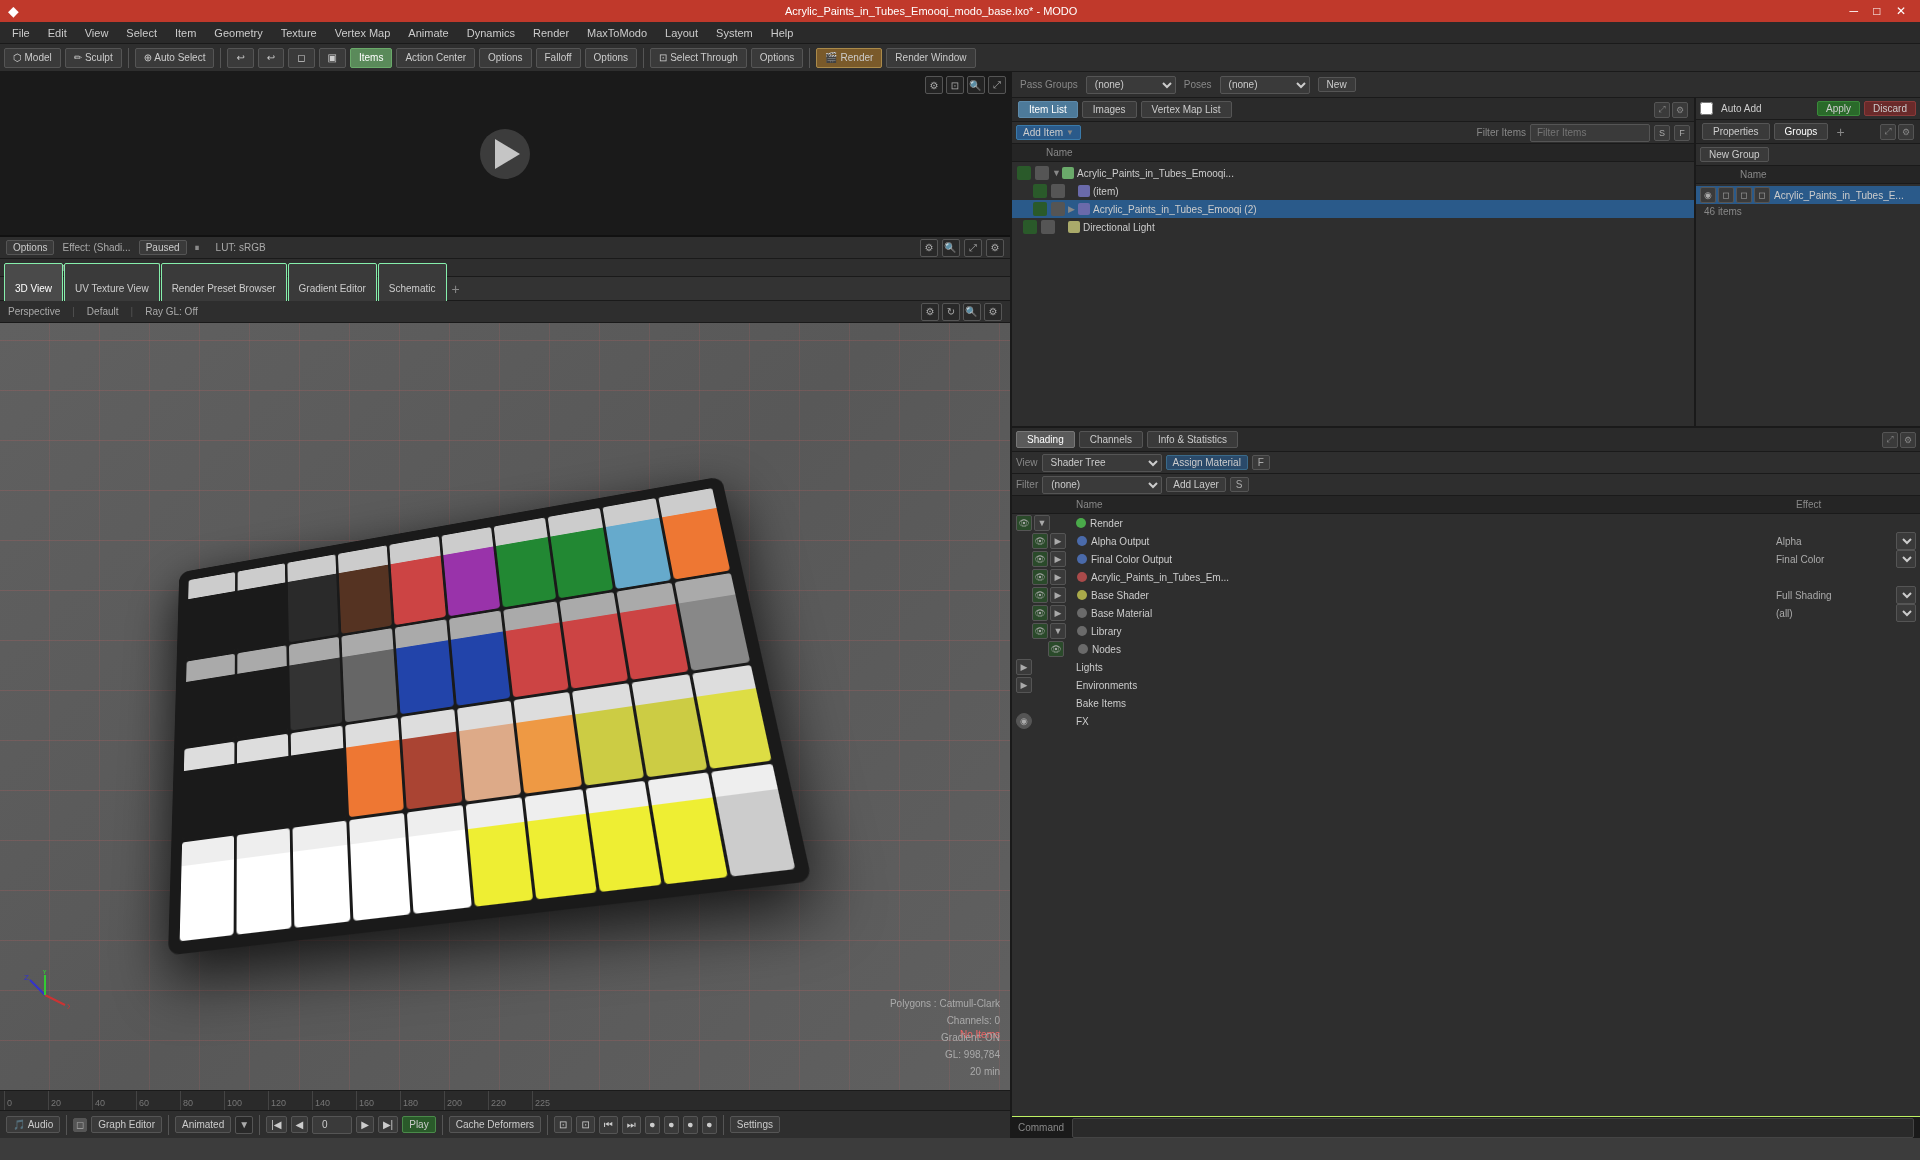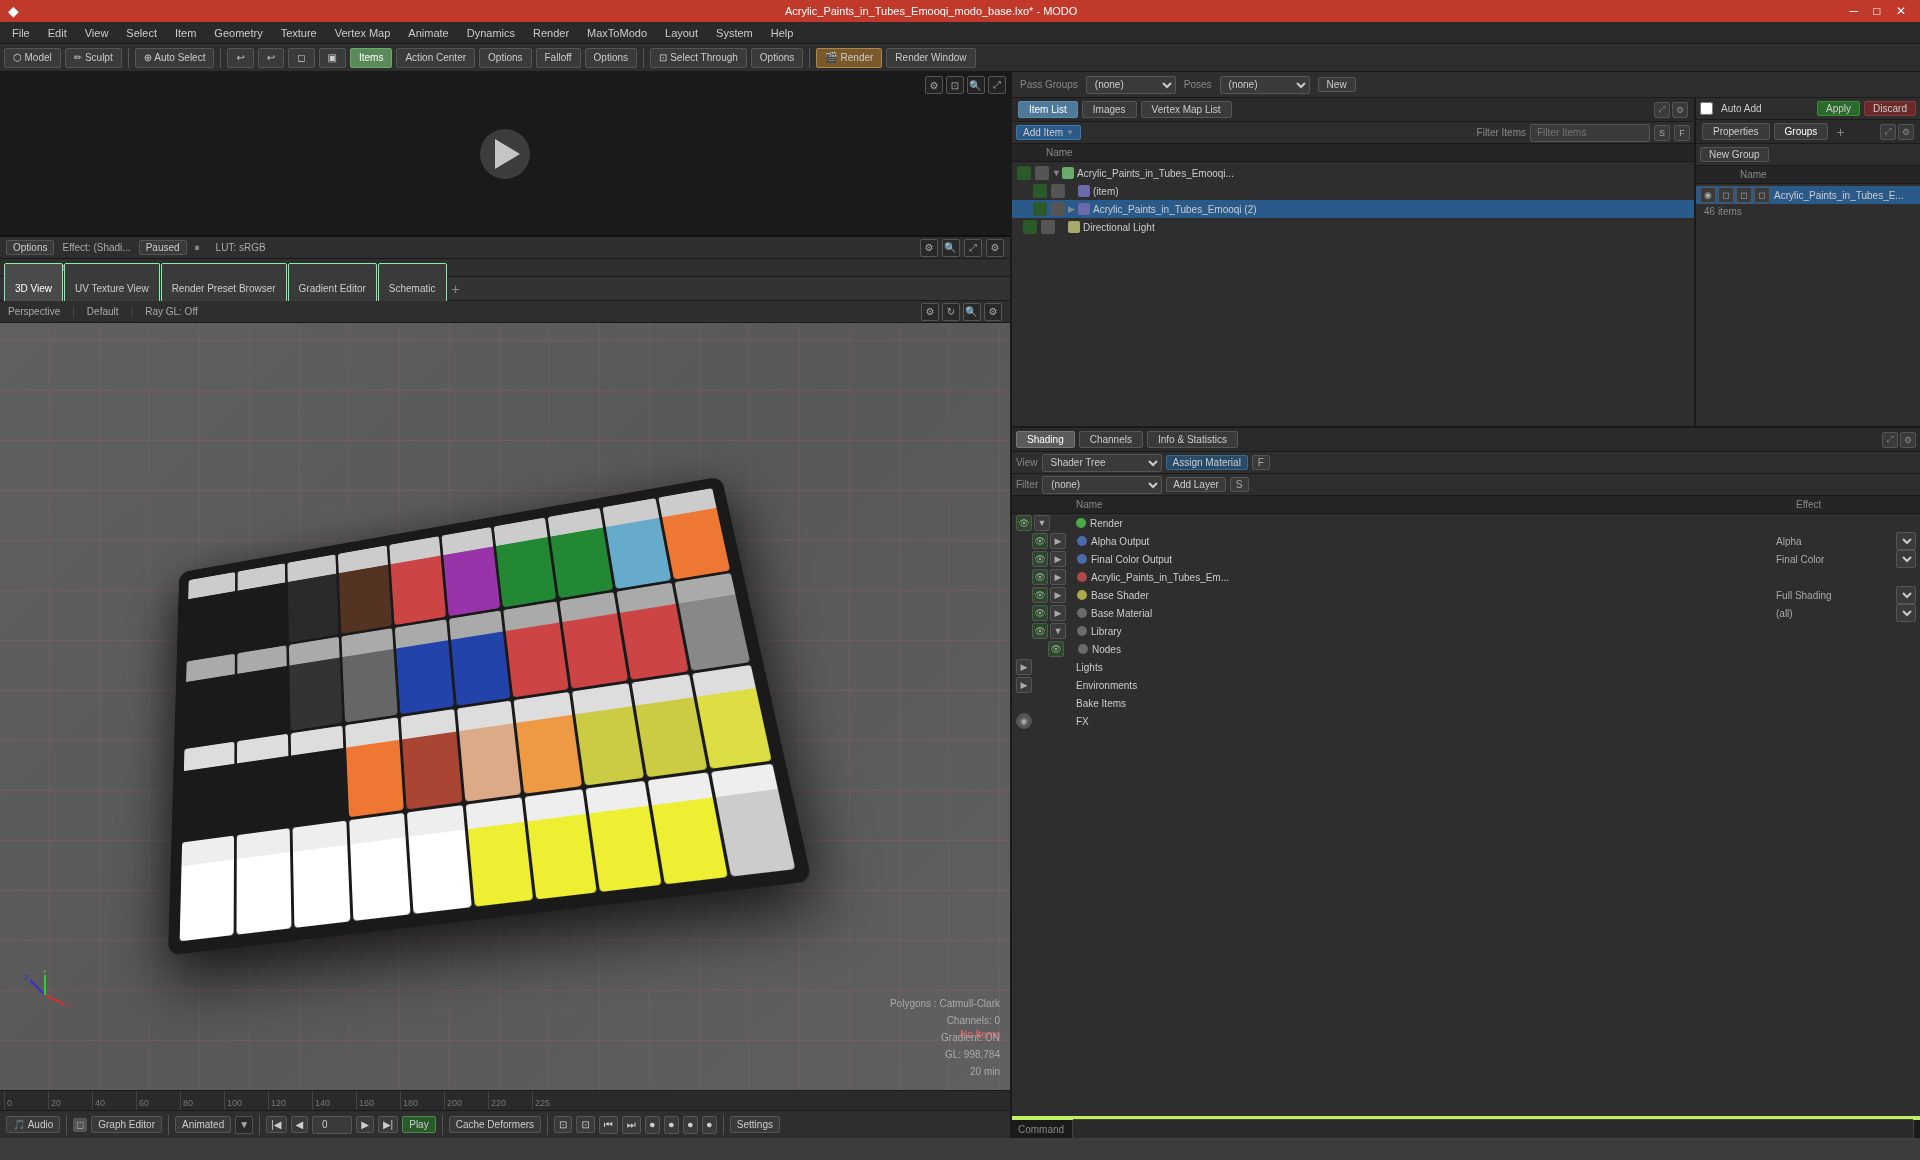--- a/index.html
+++ b/index.html
@@ -163,21 +163,21 @@
     .expand-arrow { display: inline-block; font-size: 9px; color: #888; margin-right: 2px; width: 8px; }
     
     
     .icon-btn-sm { width: 16px; height: 16px; background: #3a3a3a; border: 1px solid #555; color: #aaa; cursor: pointer; border-radius: 2px; display: inline-flex; align-items: center; justify-content: center; font-size: 9px; }
     
     .dropdown-arrow { font-size: 8px; color: #888; }
     
     .s-dropdown { background: #3a3a3a; border: 1px solid #555; color: #ccc; padding: 1px 4px; font-size: 10px; border-radius: 2px; height: 18px; }
     
     
-    #cmd-bottom { height: 22px; background: #1a1a1a; display: flex; align-items: center; padding: 0 6px; border-top: 4px solid #bef264; }
+    #cmd-bottom { height: 22px; background: #1a1a1a; display: flex; align-items: center; padding: 0 6px; border-top: 1px solid #bef264; }
   </style>
 </head>
 <body>
 
 <div id="titlebar">
   <span style="font-size:14px;">◆</span>
   <span style="font-size:11px;">Acrylic_Paints_in_Tubes_Emooqi_modo_base.lxo* - MODO</span>
   <div>
     <span style="cursor:pointer;padding:0 6px;">─</span>
     <span style="cursor:pointer;padding:0 6px;">□</span>

